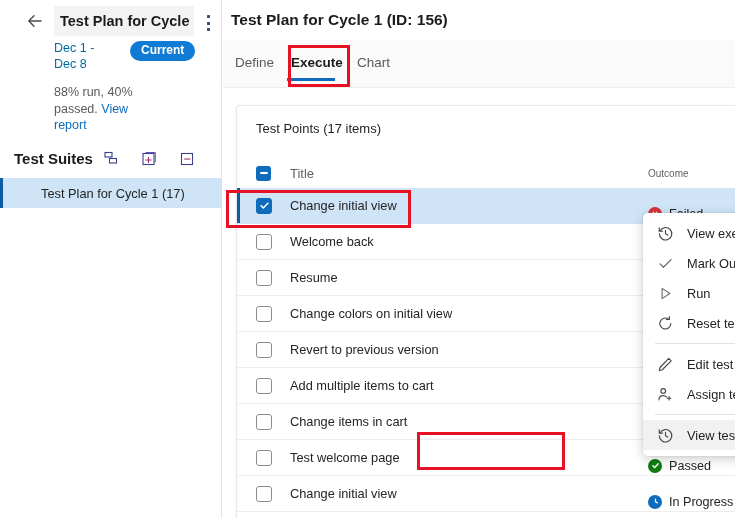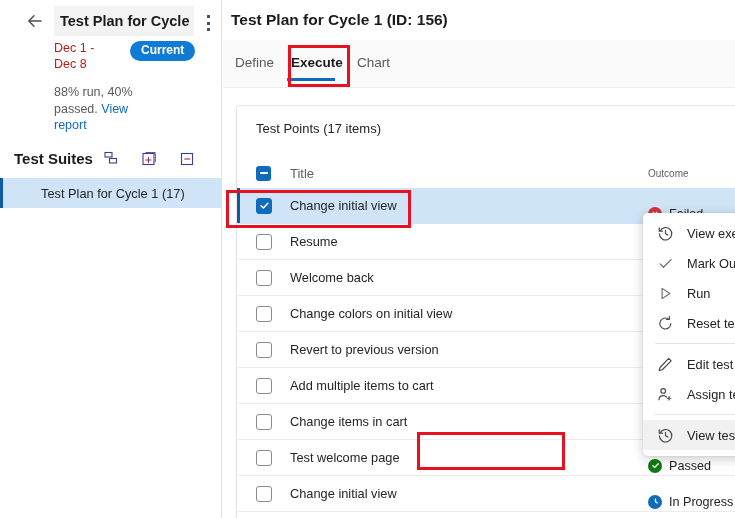--- a/index.html
+++ b/index.html
@@ -71,21 +71,21 @@
     position: absolute; left: 0; top: 40px;
     width: 222px;
   }
   .date-row {
     display: flex; align-items: flex-start;
     padding-left: 54px;
     position: relative;
   }
   .date-text {
     font-size: 12.5px;
-    color: #b91c1c;
+    color: #0369a1;
     line-height: 16px;
     width: 66px;
   }
   .badge-current {
     position: absolute; left: 130px; top: 1px;
     background: #0f7bd4;
     color: #ffffff;
     font-size: 12px;
     font-weight: bold;
     border-radius: 10px;
@@ -418,40 +418,40 @@
               <span class="oc-dot failed">
                 <svg width="8" height="8" viewBox="0 0 10 10" fill="none" stroke="#ffffff" stroke-width="1.6" stroke-linecap="round">
                   <path d="M2.6 2.6 7.4 7.4M7.4 2.6 2.6 7.4"></path>
                 </svg>
               </span>
               <span>Failed</span>
             </div>
           </div>
           <div class="row">
             <div class="cb"></div>
+            <div class="title">Welcome back</div>
+            <div class="outcome">
+              <span class="oc-dot passed">
+                <svg width="9" height="9" viewBox="0 0 10 10" fill="none" stroke="#ffffff" stroke-width="1.6" stroke-linecap="round" stroke-linejoin="round">
+                  <path d="M2.1 5.2 4.1 7.2 8 3"></path>
+                </svg>
+              </span>
+              <span>Passed</span>
+            </div>
+          </div>
+          <div class="row">
+            <div class="cb"></div>
             <div class="title">Resume</div>
             <div class="outcome">
               <span class="oc-dot failed">
                 <svg width="8" height="8" viewBox="0 0 10 10" fill="none" stroke="#ffffff" stroke-width="1.6" stroke-linecap="round">
                   <path d="M2.6 2.6 7.4 7.4M7.4 2.6 2.6 7.4"></path>
                 </svg>
               </span>
               <span>Failed</span>
-            </div>
-          </div>
-          <div class="row">
-            <div class="cb"></div>
-            <div class="title">Welcome back</div>
-            <div class="outcome">
-              <span class="oc-dot passed">
-                <svg width="9" height="9" viewBox="0 0 10 10" fill="none" stroke="#ffffff" stroke-width="1.6" stroke-linecap="round" stroke-linejoin="round">
-                  <path d="M2.1 5.2 4.1 7.2 8 3"></path>
-                </svg>
-              </span>
-              <span>Passed</span>
             </div>
           </div>
           <div class="row">
             <div class="cb"></div>
             <div class="title">Change colors on initial view</div>
             <div class="outcome">
               <span class="oc-dot passed">
                 <svg width="9" height="9" viewBox="0 0 10 10" fill="none" stroke="#ffffff" stroke-width="1.6" stroke-linecap="round" stroke-linejoin="round">
                   <path d="M2.1 5.2 4.1 7.2 8 3"></path>
                 </svg>

